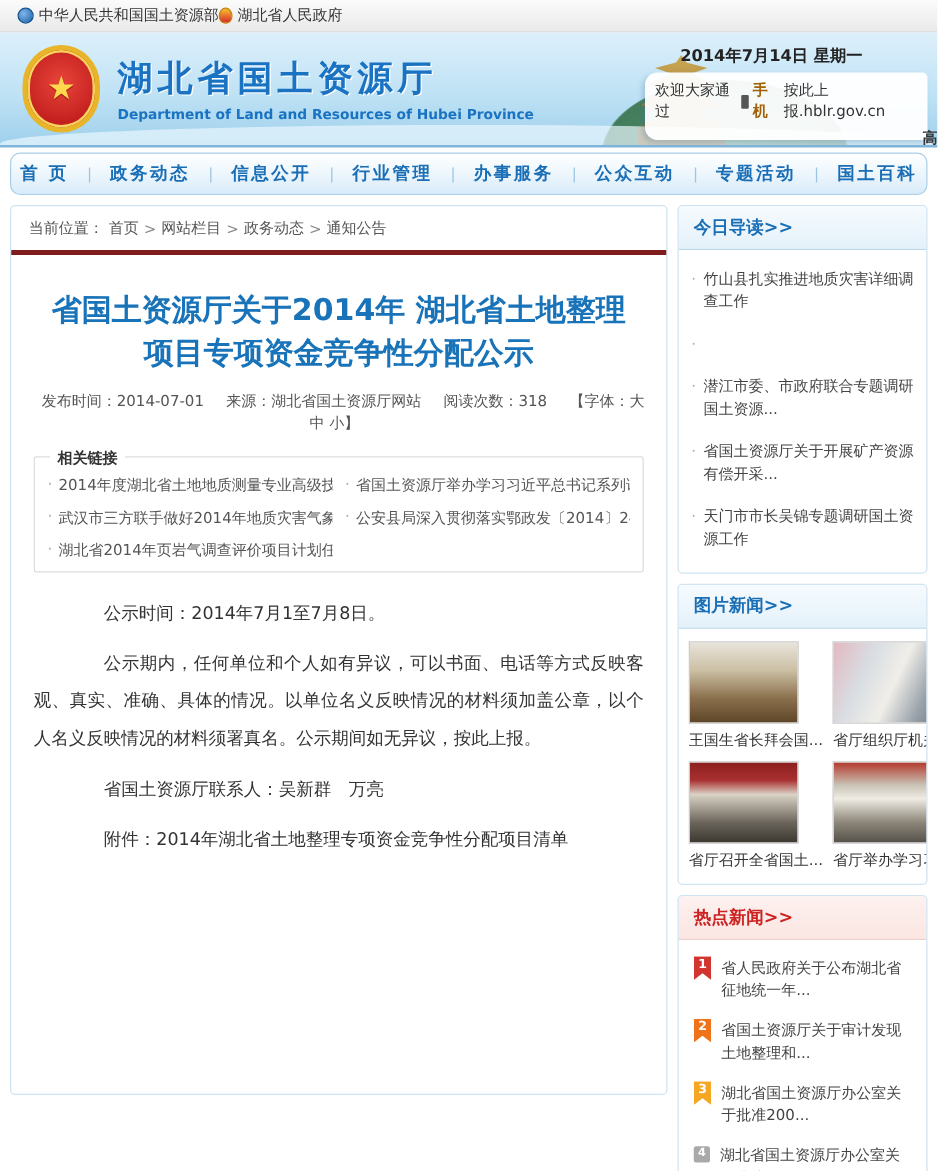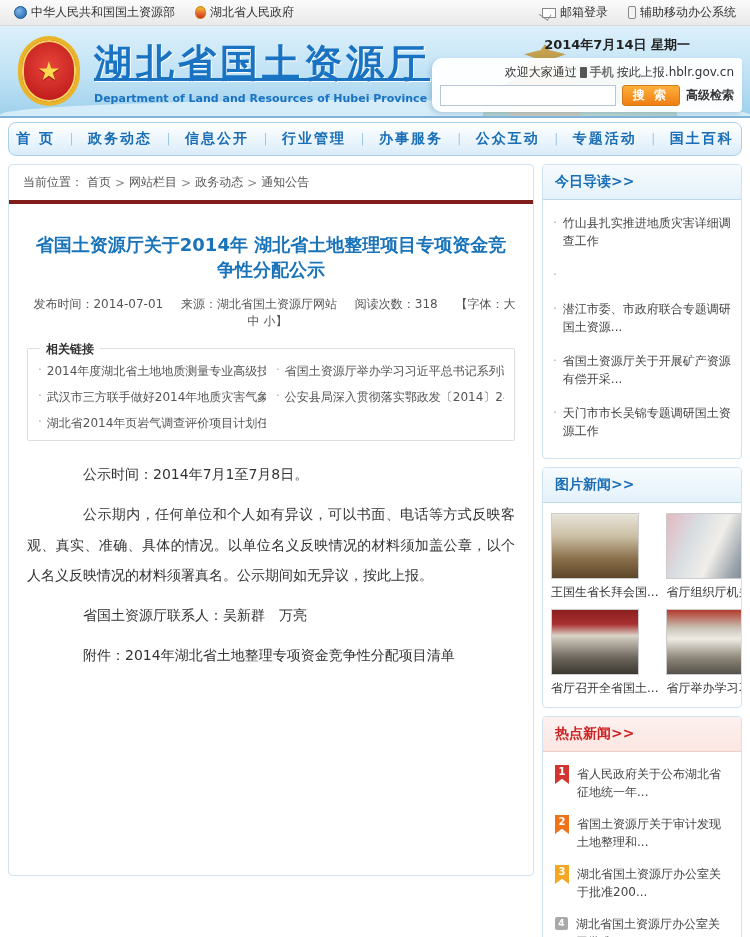--- a/index.html
+++ b/index.html
@@ -2,46 +2,46 @@
 <html><head>
 <meta charset="utf-8">
 <style>
   * { box-sizing: border-box; margin: 0; padding: 0; }
   html,body { width: 750px; background: #fff; }
   body { font-family: "DejaVu Sans", "Liberation Sans", sans-serif; font-size: 12px; color: #333; }
 
   
   .topbar { height: 26px; background: linear-gradient(180deg,#fbfbfb,#e9e9e9); border-bottom: 1px solid #d7d7d7;
             display: flex; align-items: center; justify-content: space-between; padding: 0 14px; }
-  .topbar .grp { display: flex; align-items: center; gap: 20px; }
+  .topbar .grp { display: flex; align-items: center; gap: 0; }
   .toplink { display: flex; align-items: center; gap: 4px; color: #333; cursor: pointer; }
   .ico-globe { width: 13px; height: 13px; border-radius: 50%; background: radial-gradient(circle at 35% 35%, #7fb6e8, #1a5fa8); border: 1px solid #14528f; display:inline-block; }
   .ico-emblem-sm { width: 11px; height: 13px; background: linear-gradient(180deg,#f6c12c,#d8292f); border-radius: 50% 50% 45% 45%; display:inline-block; border:1px solid #c2830f; }
   .ico-mail { width: 14px; height: 10px; border: 1px solid #888; position: relative; background:#fff; display:inline-block; }
   .ico-mail::after { content:""; position:absolute; left:0; top:0; width:12px; height:6px; border-right:1px solid #888; border-bottom:1px solid #888; transform: rotate(35deg) scaleX(.8); transform-origin: 0 0; }
   .ico-phone { width: 8px; height: 13px; border: 1px solid #888; border-radius: 2px; background:#f3f3f3; display:inline-block; }
 
   
   .banner { position: relative; height: 92px; overflow: hidden;
             background: linear-gradient(180deg,#ddf0fb 0%,#bfe2f5 55%,#9fd0ec 100%); border-bottom: 2px solid #7fb3d8; }
   .scenery { position:absolute; right:0; top:0; width:330px; height:100%; pointer-events:none; }
   .mountain { position:absolute; right:55px; top:28px; width:230px; height:70px; background: radial-gradient(ellipse at 50% 100%, #4d8b52 0%, #2f6b41 60%, transparent 61%); opacity:.85; border-radius:50% 50% 0 0; }
   .tower { position:absolute; right:170px; top:18px; width:70px; height:74px; background: linear-gradient(180deg,#caa13f,#8a5a22);
            clip-path: polygon(50% 0,56% 8%,80% 14%,62% 20%,88% 32%,66% 38%,96% 54%,70% 60%,100% 80%,100% 100%,0 100%,0 80%,30% 60%,4% 54%,34% 38%,12% 32%,38% 20%,20% 14%,44% 8%); opacity:.9; }
   .swoosh { position:absolute; left:0; bottom:-14px; width:100%; height:30px; background:#eaf6fd; border-radius:50% 50% 0 0; opacity:.7; }
   .brand { position:absolute; left:18px; top:10px; display:flex; align-items:center; gap:14px; }
   .emblem { width: 62px; height: 70px; border-radius: 50%/46%; background: radial-gradient(circle at 50% 42%, #e8453a 0%, #c4201f 70%); border: 4px solid #e8b429; box-shadow: inset 0 0 0 2px #f6d25e; display:flex; align-items:center; justify-content:center; }
   .emblem .star { color:#ffd84d; font-size:26px; line-height:1; text-shadow: 0 1px 1px #8a1410; }
-  .brand-text .cn { font-size: 38px; font-weight: bold; color: #1973c2; letter-spacing: 4px; text-shadow: 1px 1px 0 #fff; font-family: "DejaVu Serif","Liberation Serif",serif; text-decoration: underline; }
+  .brand-text .cn { font-size: 28px; font-weight: bold; color: #1973c2; letter-spacing: 4px; text-shadow: 1px 1px 0 #fff; font-family: "DejaVu Serif","Liberation Serif",serif; }
   .brand-text .en { font-size: 11px; font-weight: bold; color: #1973c2; margin-top: 3px; }
   .banner-date { position:absolute; right: 60px; top: 10px; font-size: 13px; font-weight: bold; color: #222; }
-  .welcome-panel { position:absolute; right: 8px; top: 32px; width: 310px; height: 54px; background: rgba(255,255,255,.95);
+  .welcome-panel { position:absolute; right: 8px; top: 32px; width: 226px; height: 54px; background: rgba(255,255,255,.95);
                    border-radius: 10px 4px 4px 10px; box-shadow: -2px 2px 4px rgba(60,110,150,.25); padding: 6px 8px 4px; }
   .welcome-line { display:flex; align-items:center; justify-content:flex-end; gap:3px; font-size:12px; color:#333; }
-  .welcome-line .phone-word { color:#737373; font-weight:bold; }
+  .welcome-line .phone-word { color:#a16207; font-weight:bold; }
   .ico-mobile { width:7px; height:11px; background:#555; border-radius:1px; display:inline-block; }
   .search-row { display:flex; align-items:center; gap:6px; margin-top:4px; }
   .search-input { flex:1; height:21px; border:1px solid #b7c6d2; background:#fff; padding:0 4px; font-size:12px; }
   .search-btn { height:21px; padding:0 10px; border:1px solid #d07c12; border-radius:3px; color:#fff; font-size:12px; font-weight:bold;
                 background: linear-gradient(180deg,#fcb03c,#ef7e12); cursor:pointer; letter-spacing:3px; }
   .adv-search { font-size:12px; color:#333; font-weight:bold; cursor:pointer; }
 
   
   .nav-wrap { padding: 4px 8px 0; }
   .nav { height: 34px; border: 1px solid #a9cfe9; border-radius: 8px; background: linear-gradient(180deg,#ffffff,#e9f4fc 60%,#d9ecf9);
@@ -54,21 +54,21 @@
   .left-col { width: 534px; border: 1px solid #cfe3f1; border-radius: 4px; background:#fff; min-height: 712px; }
   .right-col { width: 200px; }
 
   
   .breadcrumb { padding: 9px 14px; border-bottom: 4px solid #7f1d1d; font-size: 12px; color:#555; display:flex; gap:4px; align-items:center; }
   .crumb { color:#555; cursor:pointer; }
   .crumb-sep { color:#888; }
 
   
   .article { padding: 6px 16px 10px; }
-  .article-title { text-align:center; font-size: 18px; font-weight: bold; color: #1973b9; padding: 22px 10px 14px; line-height:1.4; }
+  .article-title { text-align:center; font-size: 24px; font-weight: bold; color: #1973b9; padding: 22px 10px 14px; line-height:1.4; }
   .article-meta { text-align:center; font-size: 12px; color:#555; padding-bottom: 14px; }
   .article-meta span { margin: 0 7px; }
 
   .related { border: 1px solid #ddd; border-radius: 2px; margin: 4px 2px 14px; padding: 14px 10px 8px; position: relative; }
   .related-legend { position:absolute; top:-8px; left:12px; background:#fff; padding:0 6px; font-size:12px; font-weight:bold; color:#333; }
   .related-grid { display:grid; grid-template-columns: 1fr 1fr; column-gap: 10px; row-gap: 9px; }
   .rel-item { font-size:12px; color:#555; display:flex; gap:5px; cursor:pointer; white-space:nowrap; overflow:hidden; }
   .dot { color:#aaa; }
 
   .body-text { padding: 4px 2px 0; }
@@ -108,30 +108,20 @@
   <div class="grp">
     <span class="toplink">
       <span class="ico-globe"></span>
       <span>中华人民共和国国土资源部</span>
     </span>
     <span class="toplink">
       <span class="ico-emblem-sm"></span>
       <span>湖北省人民政府</span>
     </span>
   </div>
-  <div class="grp">
-    <span class="toplink">
-      <span class="ico-mail"></span>
-      <span>邮箱登录</span>
-    </span>
-    <span class="toplink">
-      <span class="ico-phone"></span>
-      <span>辅助移动办公系统</span>
-    </span>
-  </div>
 </div>
 
 <div class="banner">
   <div class="scenery">
     <div class="mountain"></div>
     <div class="tower"></div>
   </div>
   <div class="swoosh"></div>
   <div class="brand">
     <div class="emblem">

